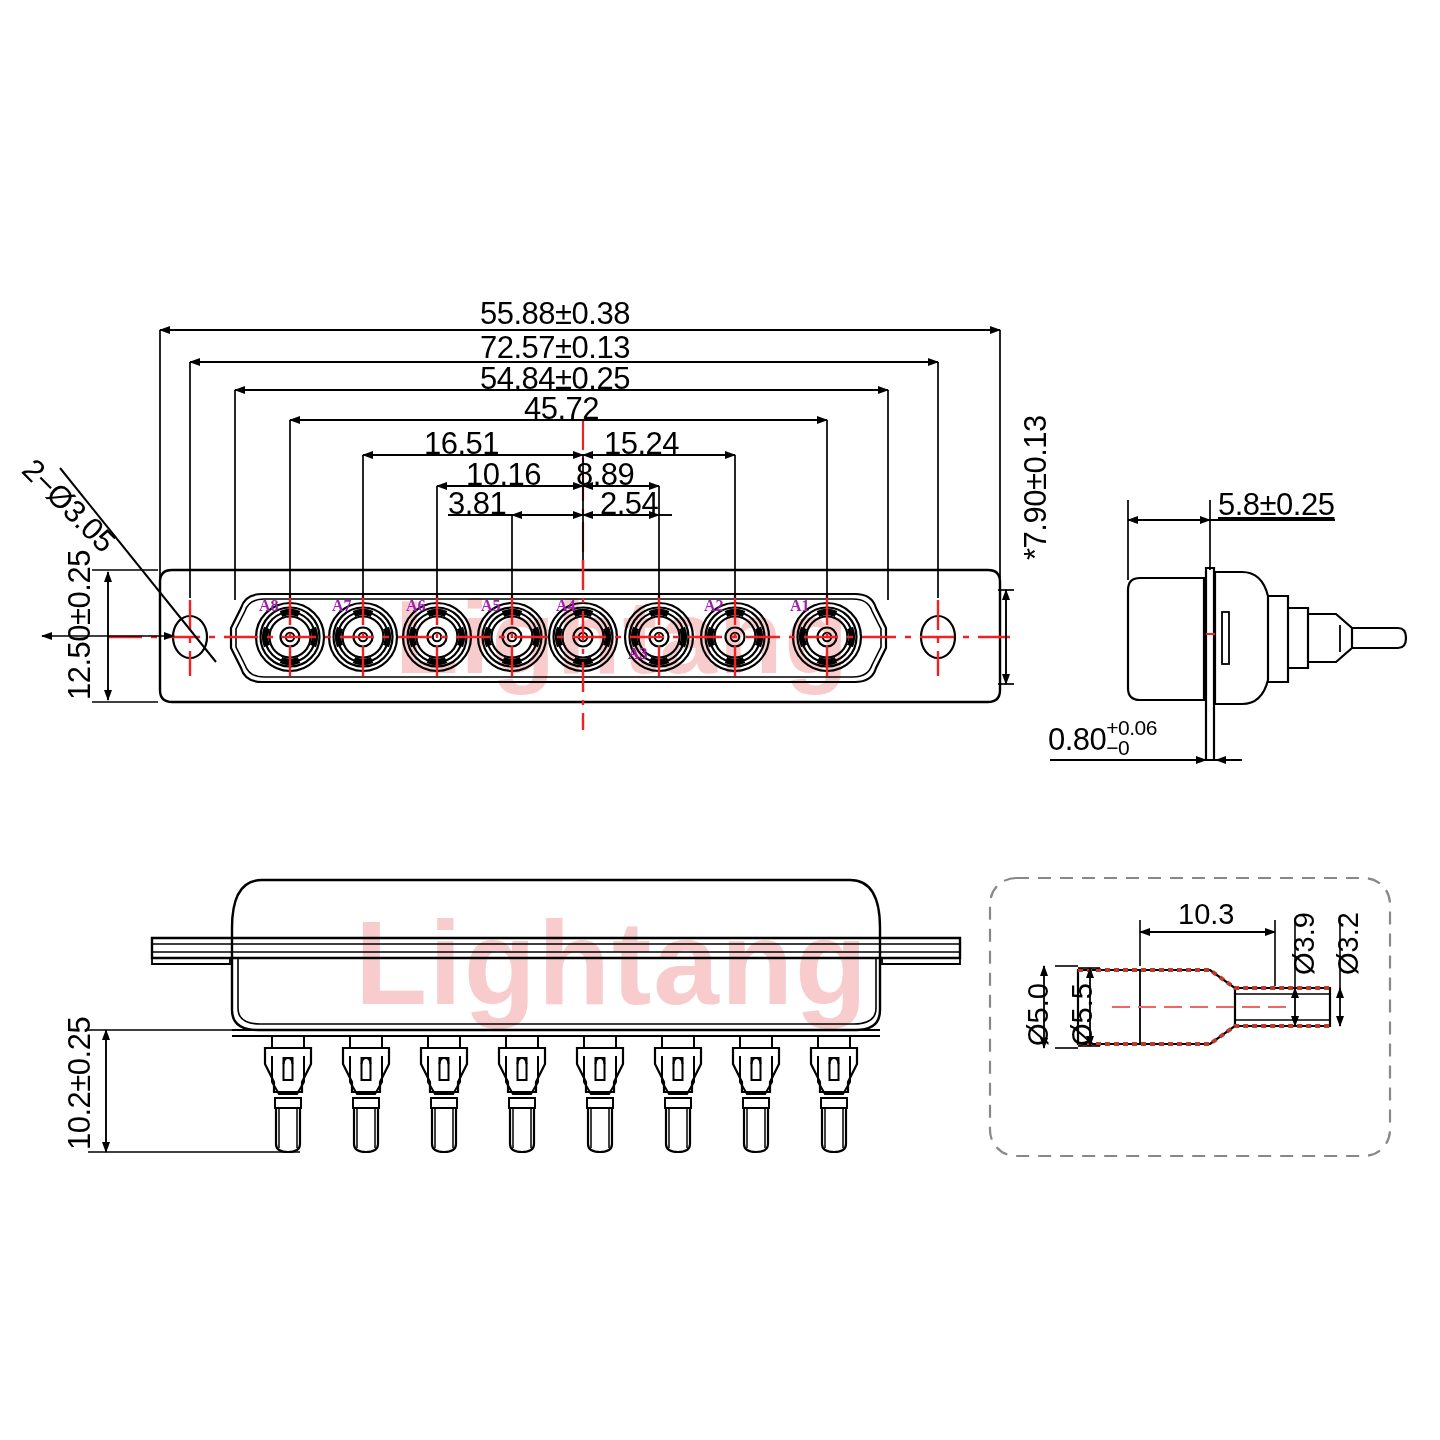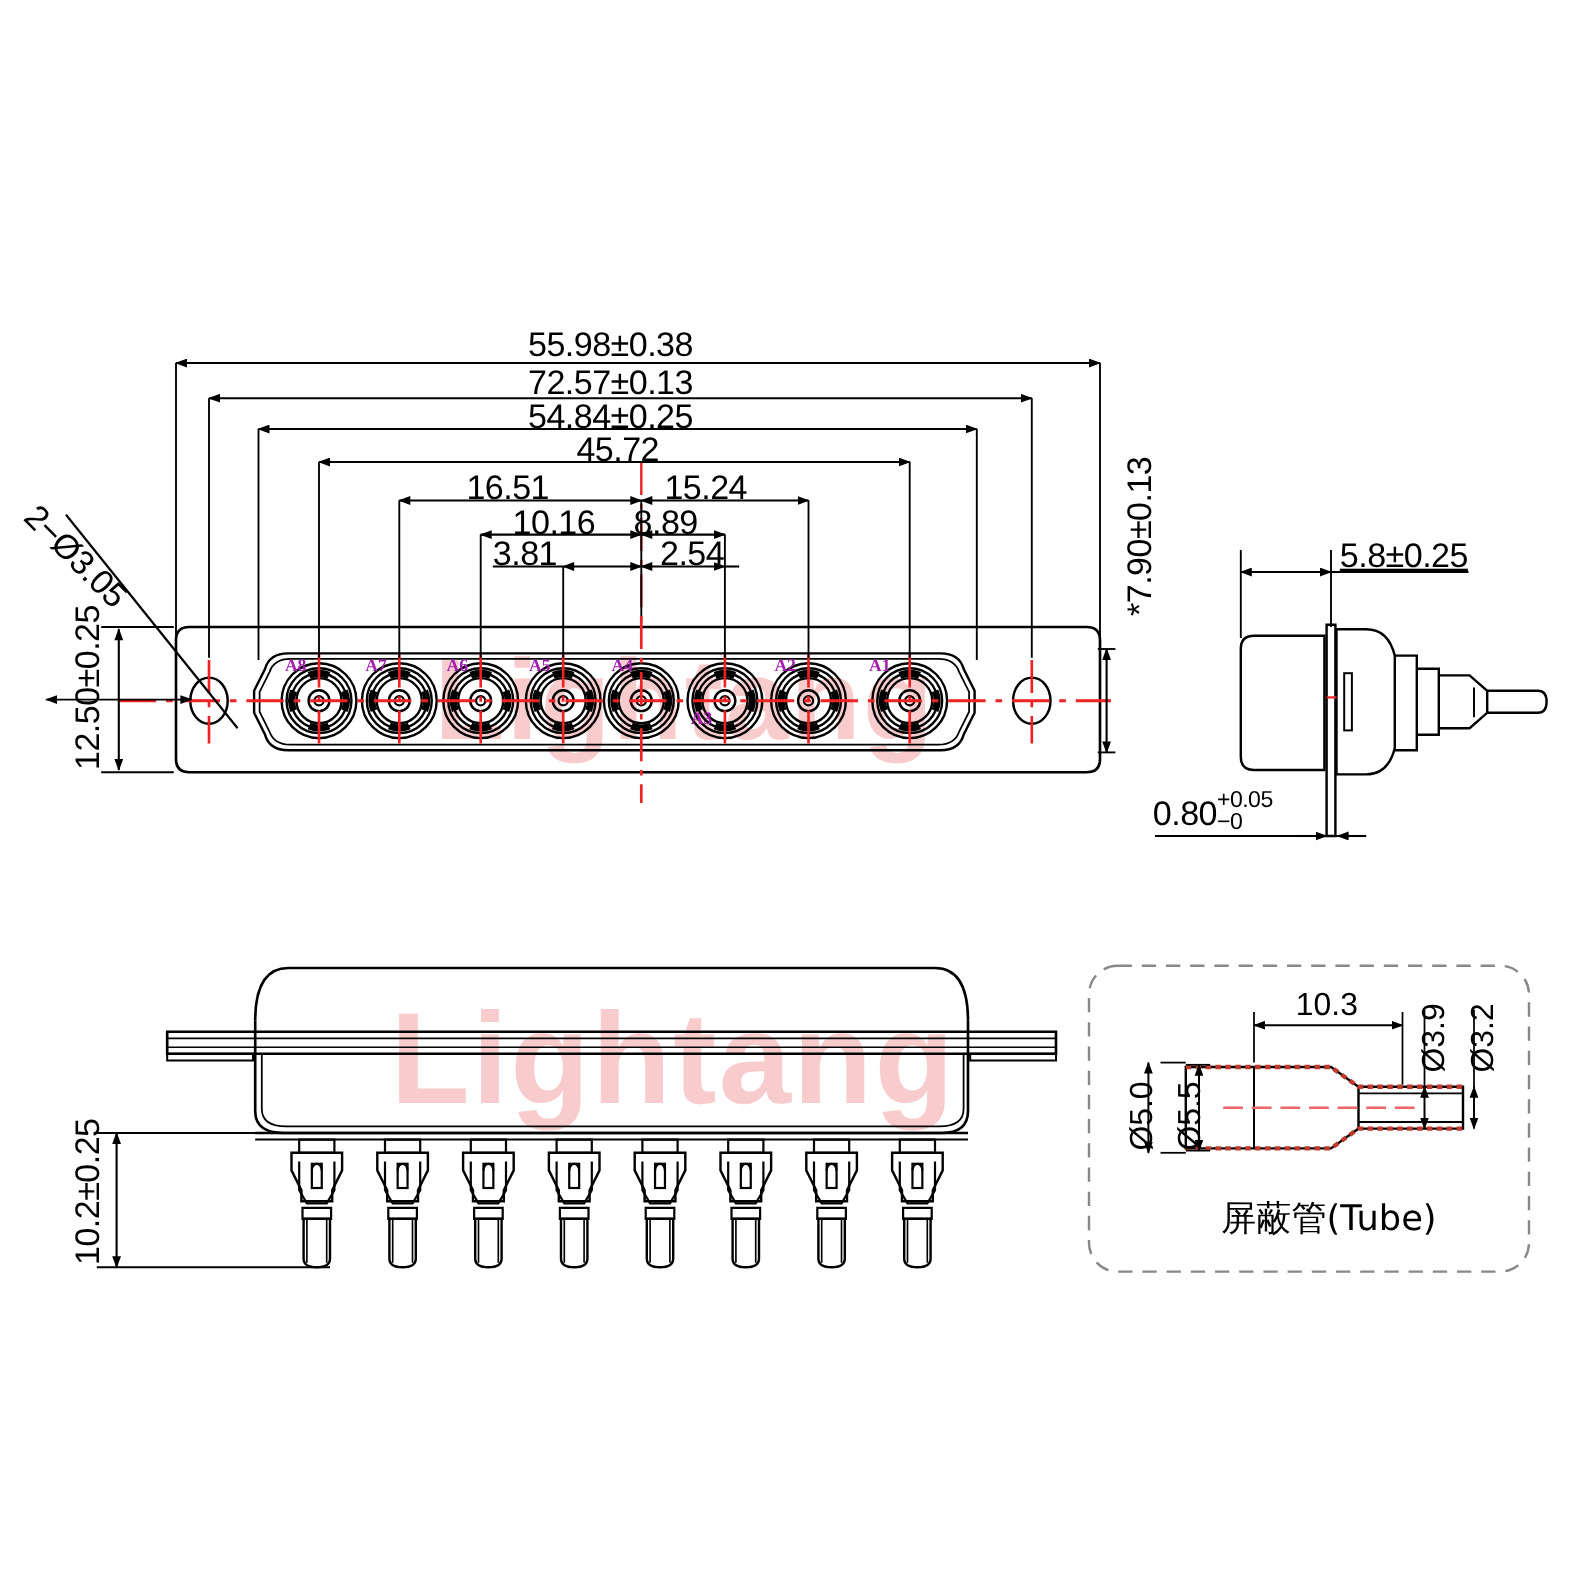--- a/index.html
+++ b/index.html
@@ -229,21 +229,21 @@
       <line x1="1078" y1="968" x2="1100" y2="968"></line>
       <line x1="1078" y1="1046" x2="1100" y2="1046"></line>
     </g>
     <line x1="1140" y1="932" x2="1275" y2="932" stroke="#000" stroke-width="1.8" marker-start="url(#arL)" marker-end="url(#ar)"></line>
     <line x1="1044" y1="966" x2="1044" y2="1048" stroke="#000" stroke-width="1.8" marker-start="url(#arL)" marker-end="url(#ar)"></line>
     <line x1="1090" y1="968" x2="1090" y2="1046" stroke="#000" stroke-width="1.8" marker-start="url(#arL)" marker-end="url(#ar)"></line>
     <line x1="1295" y1="988" x2="1295" y2="1026" stroke="#000" stroke-width="1.8" marker-start="url(#arL)" marker-end="url(#ar)"></line>
     <line x1="1340" y1="988" x2="1340" y2="1026" stroke="#000" stroke-width="1.8" marker-start="url(#arL)" marker-end="url(#ar)"></line>
   </svg>
 
-  <div class="txt dim" style="left:480px;top:296px;">55.98±0.38</div>
+  <div class="txt dim" style="left:480px;top:296px;">55.88±0.38</div>
   <div class="txt dim" style="left:480px;top:330px;">72.57±0.13</div>
   <div class="txt dim" style="left:480px;top:361px;">54.84±0.25</div>
   <div class="txt dim" style="left:524px;top:391px;">45.72</div>
   <div class="txt dim" style="left:424px;top:426px;">16.51</div>
   <div class="txt dim" style="left:604px;top:426px;">15.24</div>
   <div class="txt dim" style="left:466px;top:457px;">10.16</div>
   <div class="txt dim" style="left:576px;top:457px;">8.89</div>
   <div class="txt dim" style="left:448px;top:486px;">3.81</div>
   <div class="txt dim" style="left:600px;top:486px;">2.54</div>
 
@@ -255,25 +255,24 @@
   <div class="pin" style="left:332px;top:597px;">A7</div>
   <div class="pin" style="left:406px;top:597px;text-align:center;">A6</div>
   <div class="pin" style="left:481px;top:597px;">A5</div>
   <div class="pin" style="left:556px;top:597px;">A4</div>
   <div class="pin" style="left:628px;top:597px;margin-top:48px;">A3</div>
   <div class="pin" style="left:704px;top:597px;">A2</div>
   <div class="pin" style="left:790px;top:597px;">A1</div>
 
   <div class="txt dim" style="left:1218px;top:487px;text-decoration:underline;">5.8±0.25</div>
   <div class="txt dim" style="left:1048px;top:722px;">
-    <span>0.80</span><span class="tol"><i class="t">+0.05</i><i class="b">−0</i></span>
+    <span>0.80</span><span class="tol"><i class="t">+0.06</i><i class="b">−0</i></span>
   </div>
 
   <div class="txt dim vert" style="left:62px;top:1150px;transform:rotate(-90deg);">10.2±0.25</div>
 
   <div class="txt dimsm" style="left:1178px;top:898px;">10.3</div>
   <div class="txt dimsm vert" style="left:1022px;top:1046px;transform:rotate(-90deg);">Ø5.0</div>
   <div class="txt dimsm vert" style="left:1066px;top:1046px;transform:rotate(-90deg);">Ø5.5</div>
   <div class="txt dimsm vert" style="left:1288px;top:975px;transform:rotate(-90deg);">Ø3.9</div>
   <div class="txt dimsm vert" style="left:1332px;top:975px;transform:rotate(-90deg);">Ø3.2</div>
-  <div class="txt cjk" style="left:1110px;top:1086px;font-size:32px;">屏蔽管(Tube)</div>
 
 </div>
 
 </body></html>

